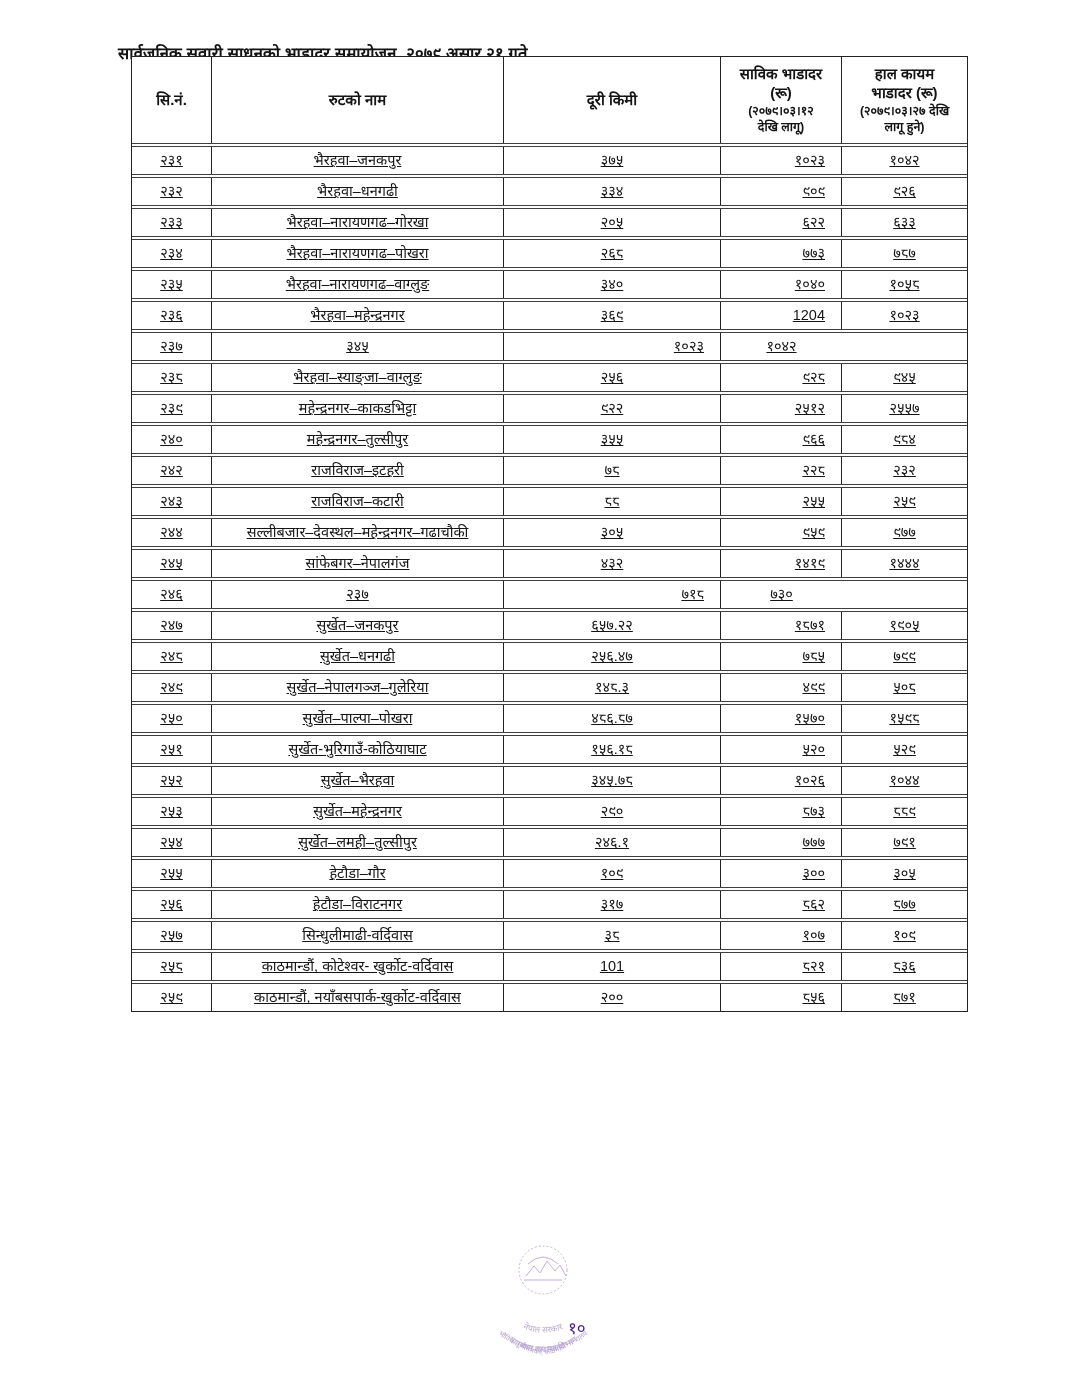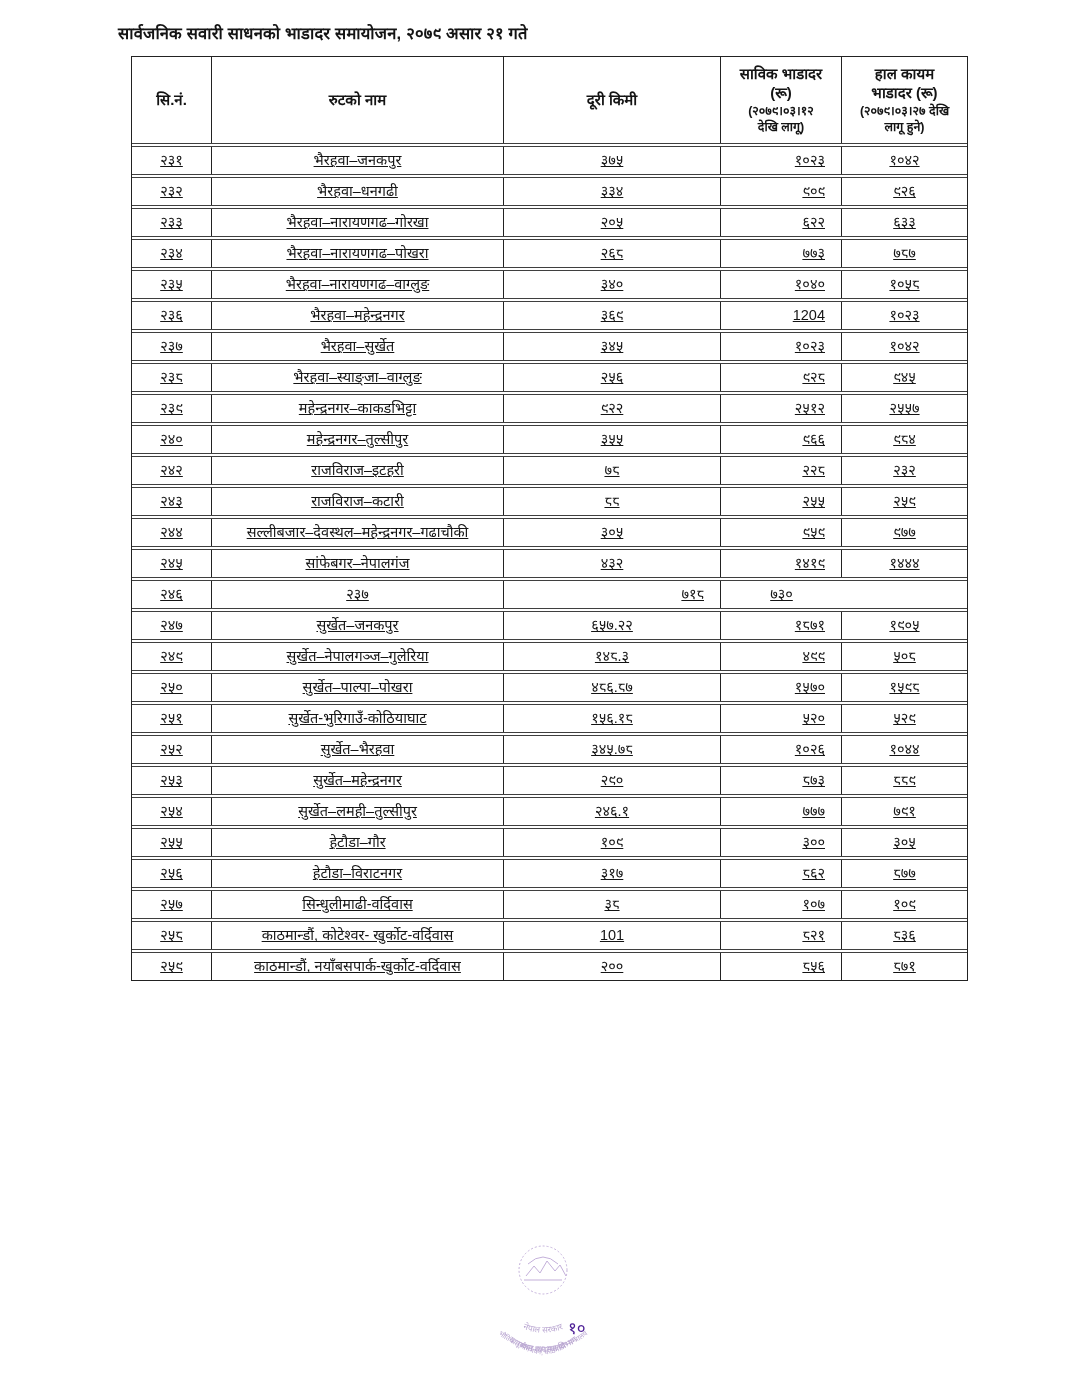--- a/index.html
+++ b/index.html
@@ -6,21 +6,21 @@
   .page {
     position:relative;
     width:1080px; height:1397px;
     margin:0 auto;
     background:#ffffff;
     font-family:"Liberation Sans","DejaVu Sans",sans-serif;
     color:#141414;
     overflow:hidden;
   }
   .doc-title {
-    position:absolute; left:118px; top:21px;
+    position:absolute; left:118px; top:41px;
     font-size:16.5px; font-weight:bold; letter-spacing:.2px;
     white-space:nowrap;
   }
   .fare-table {
     position:absolute; left:131px; top:56px; width:837px;
     border:1.7px solid #222;
     box-sizing:border-box;
     background:#fff;
   }
   .t-row {
@@ -127,21 +127,20 @@
         </div>
         <div class="t-row data-row">
           <div class="t-cell cell-sn">२३६</div>
           <div class="t-cell cell-route">भैरहवा–महेन्द्रनगर</div>
           <div class="t-cell cell-dist">३६९</div>
           <div class="t-cell cell-oldfare">1204</div>
           <div class="t-cell cell-newfare">१०२३</div>
         </div>
         <div class="t-row data-row">
           <div class="t-cell cell-sn">२३७</div>
-          <div class="t-cell cell-route">भैरहवा–सुर्खेत</div>
           <div class="t-cell cell-dist">३४५</div>
           <div class="t-cell cell-oldfare">१०२३</div>
           <div class="t-cell cell-newfare">१०४२</div>
         </div>
         <div class="t-row data-row">
           <div class="t-cell cell-sn">२३८</div>
           <div class="t-cell cell-route">भैरहवा–स्याङ्जा–वाग्लुङ</div>
           <div class="t-cell cell-dist">२५६</div>
           <div class="t-cell cell-oldfare">९२८</div>
           <div class="t-cell cell-newfare">९४५</div>
@@ -193,20 +192,27 @@
           <div class="t-cell cell-dist">२३७</div>
           <div class="t-cell cell-oldfare">७१८</div>
           <div class="t-cell cell-newfare">७३०</div>
         </div>
         <div class="t-row data-row">
           <div class="t-cell cell-sn">२४७</div>
           <div class="t-cell cell-route">सुर्खेत–जनकपुर</div>
           <div class="t-cell cell-dist">६५७.२२</div>
           <div class="t-cell cell-oldfare">१८७१</div>
           <div class="t-cell cell-newfare">१९०५</div>
+        </div>
+        <div class="t-row data-row">
+          <div class="t-cell cell-sn">२४८</div>
+          <div class="t-cell cell-route">सुर्खेत–धनगढी</div>
+          <div class="t-cell cell-dist">२५६.४७</div>
+          <div class="t-cell cell-oldfare">७८५</div>
+          <div class="t-cell cell-newfare">७९९</div>
         </div>
         <div class="t-row data-row">
           <div class="t-cell cell-sn">२४९</div>
           <div class="t-cell cell-route">सुर्खेत–नेपालगञ्ज–गुलेरिया</div>
           <div class="t-cell cell-dist">१४८.३</div>
           <div class="t-cell cell-oldfare">४९९</div>
           <div class="t-cell cell-newfare">५०८</div>
         </div>
         <div class="t-row data-row">
           <div class="t-cell cell-sn">२५०</div>

